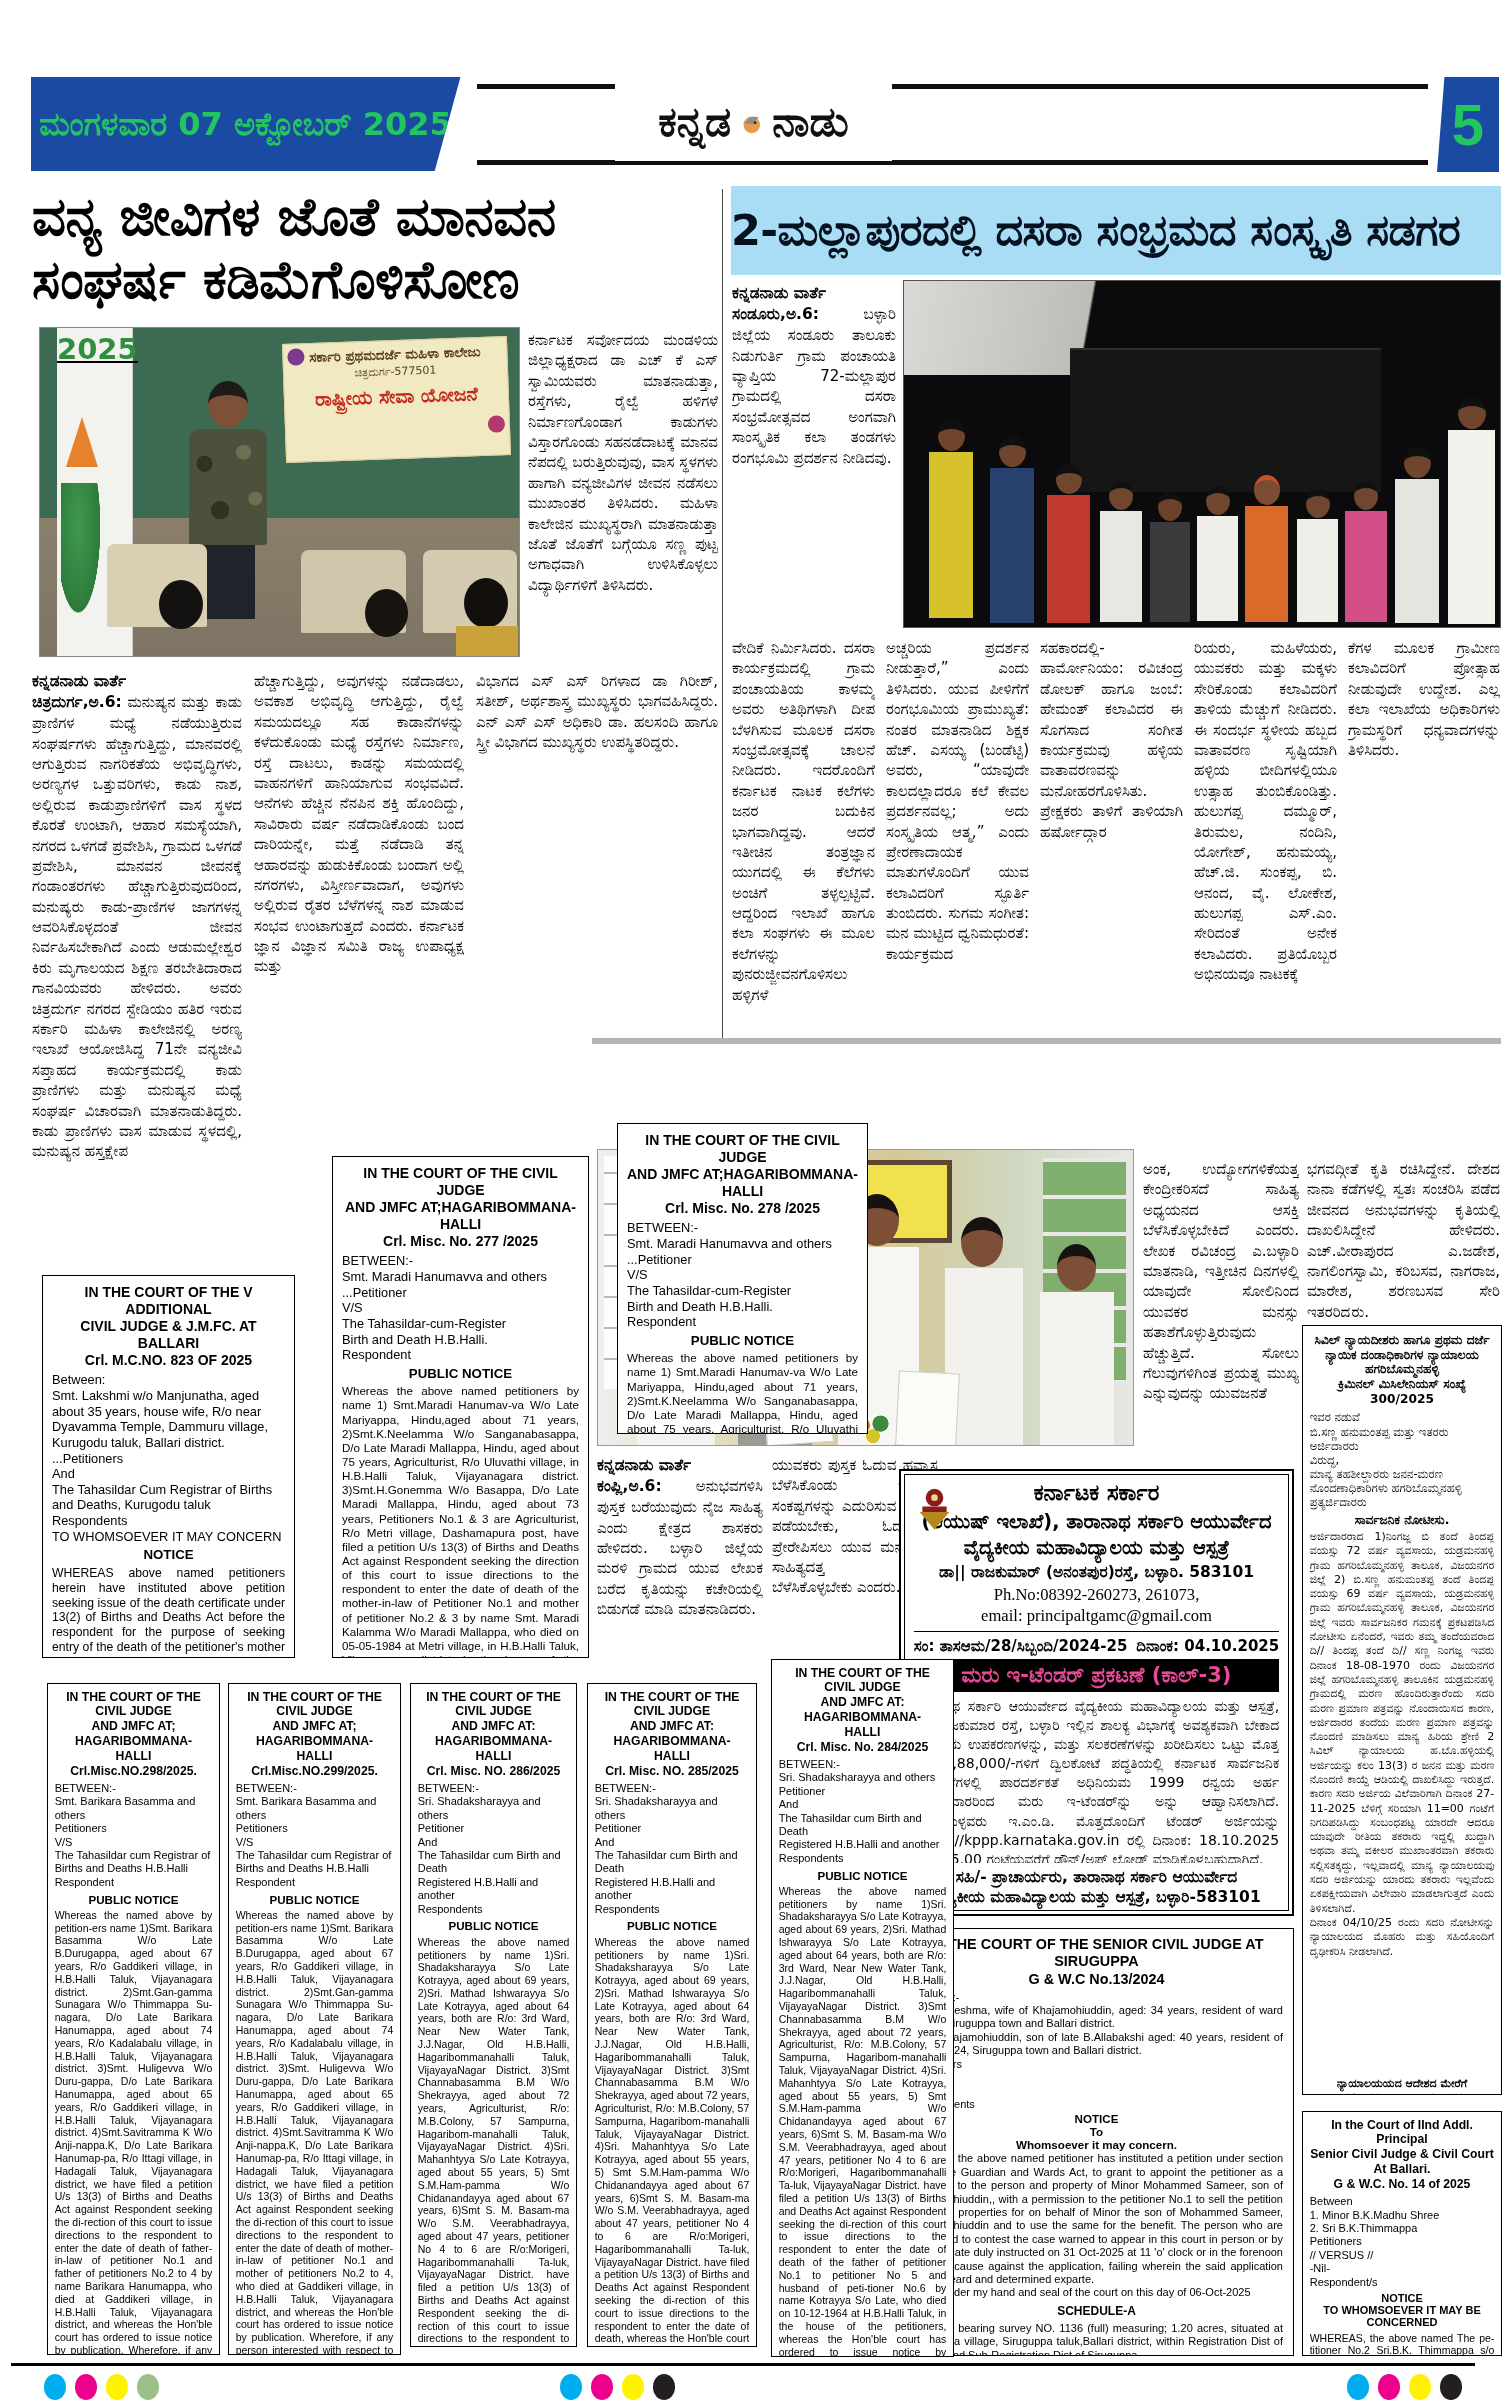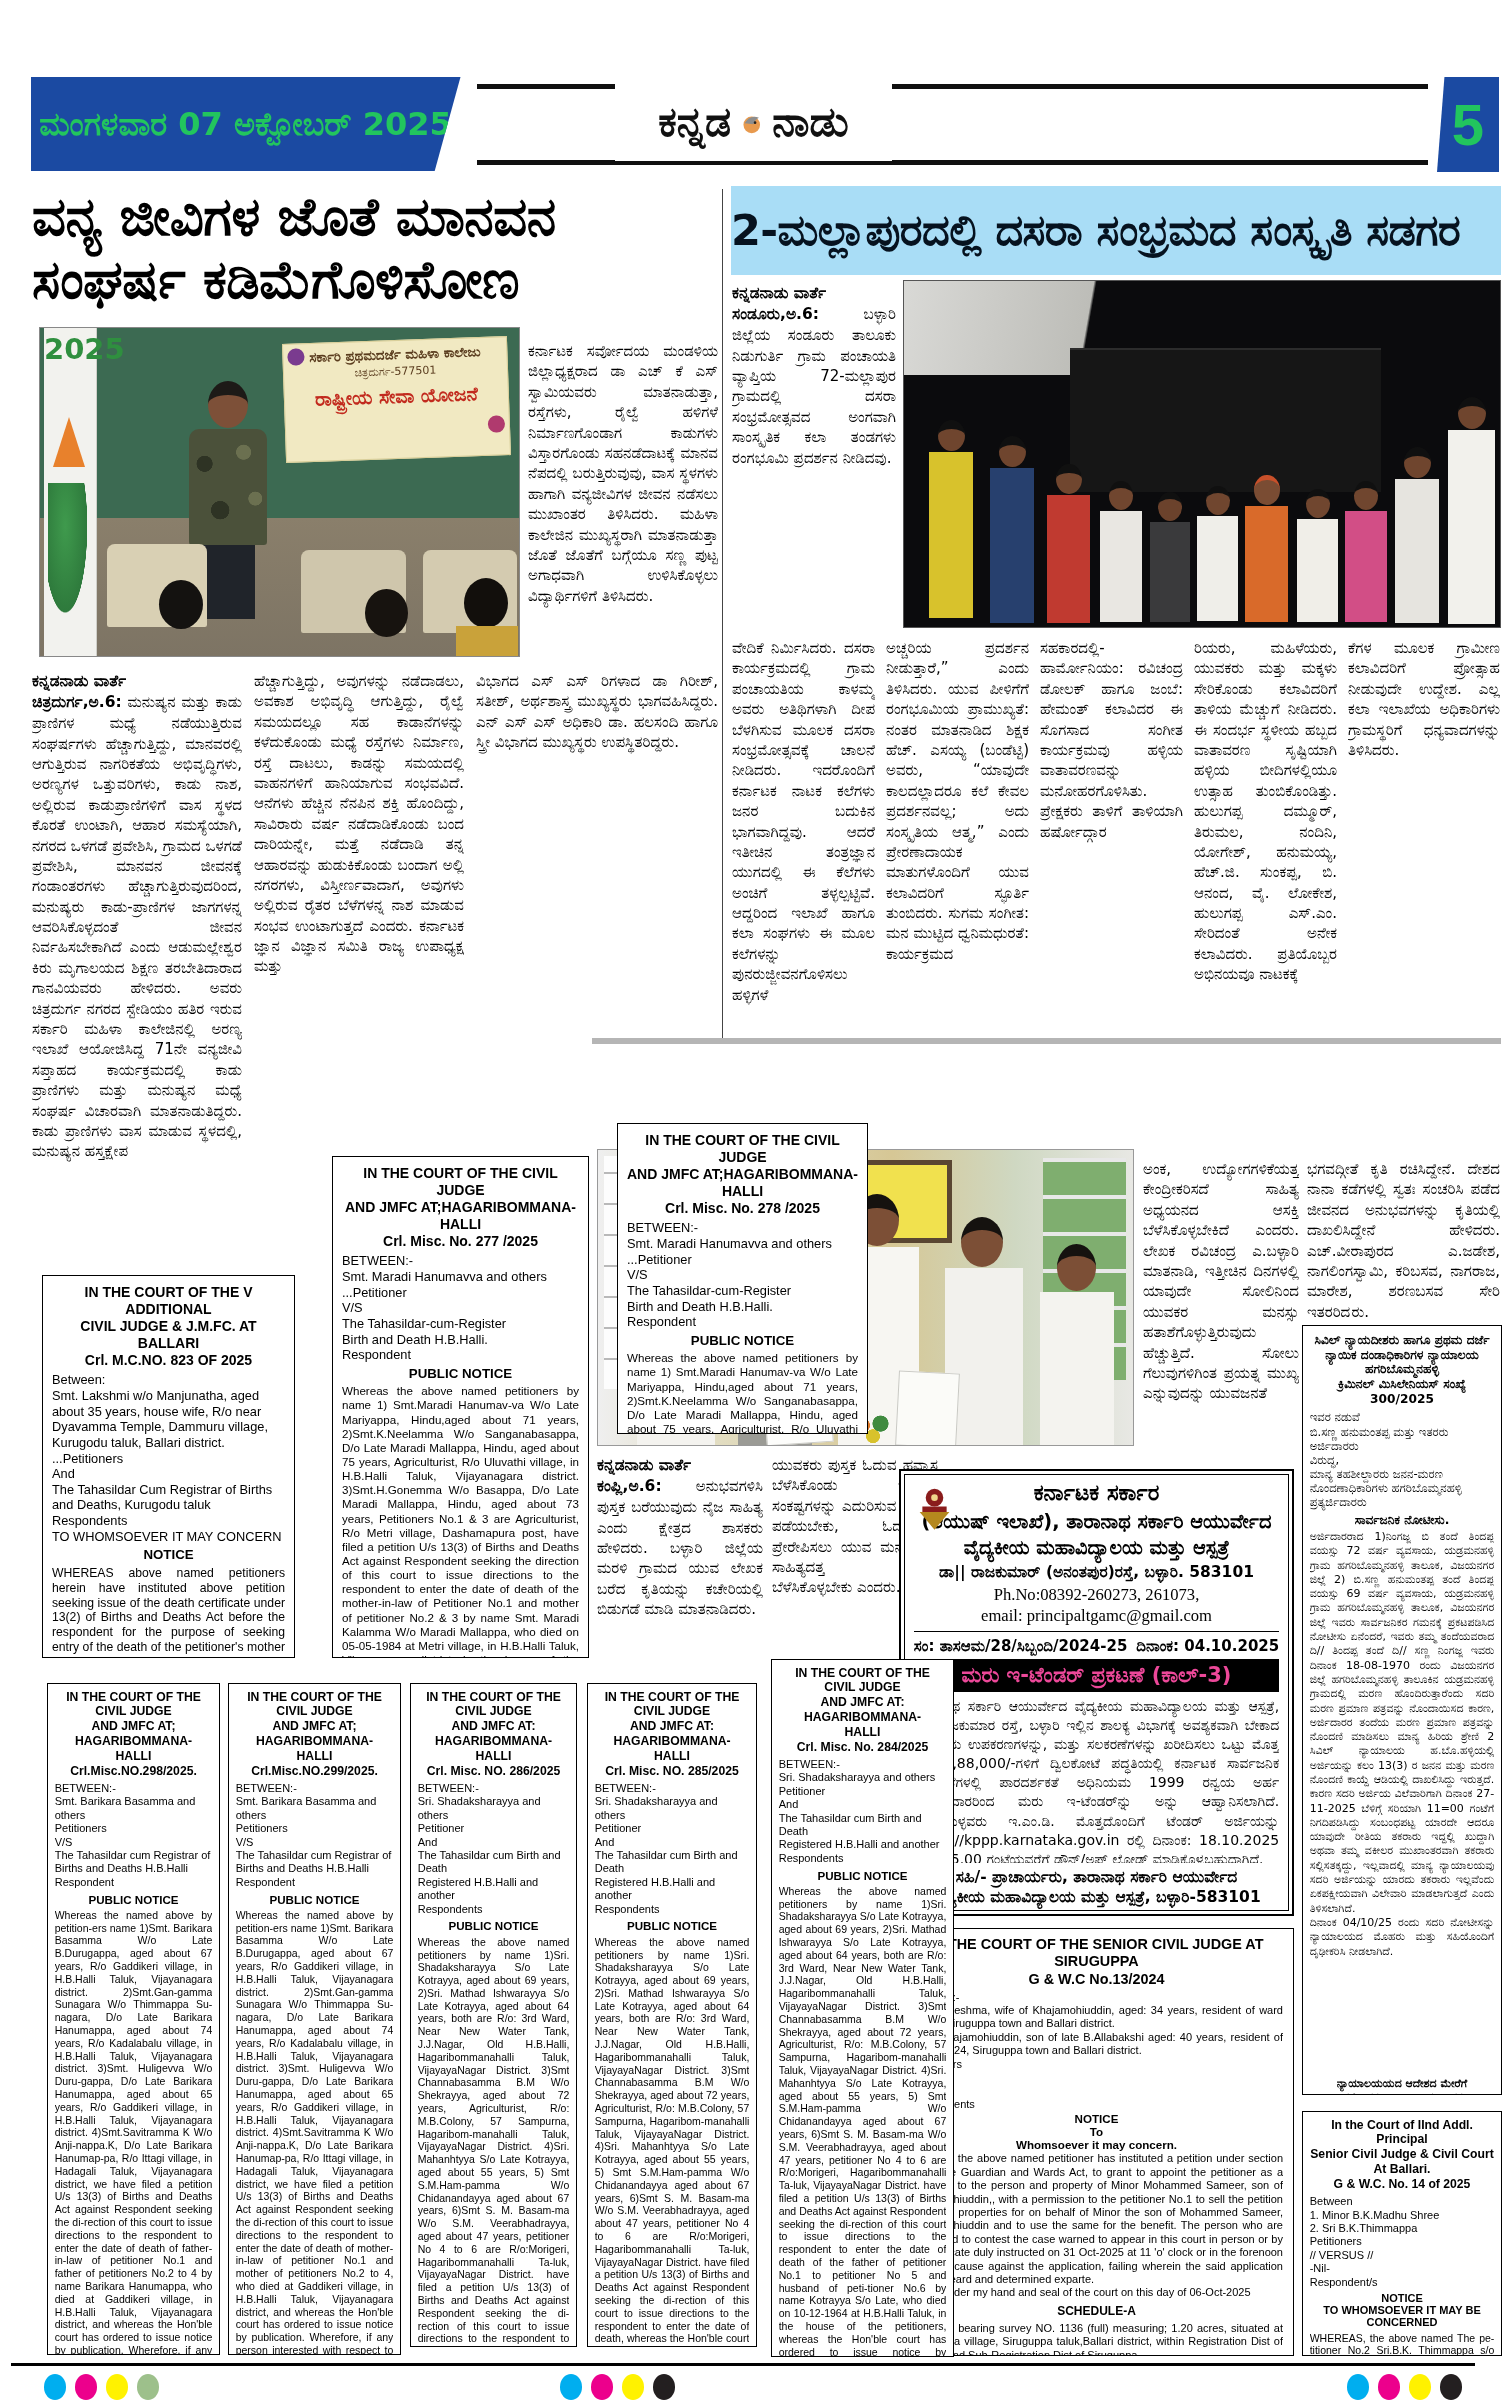--- a/index.html
+++ b/index.html
@@ -49,21 +49,21 @@
   <div class="abs blue-box" style="left:1437px; top:77px; width:62px; height:95px; clip-path:polygon(12% 0,100% 0,100% 100%,0 100%); display:flex; align-items:center; justify-content:center; font-size:58px; font-weight:bold;">
     <span>5</span>
   </div>
 
   <div class="abs hl kn" style="left:32px; top:186px; width:686px; height:134px; font-size:53px; line-height:1.18;">
     <div>ವನ್ಯ ಜೀವಿಗಳ ಜೊತೆ ಮಾನವನ</div>
     <div>ಸಂಘರ್ಷ ಕಡಿಮೆಗೊಳಿಸೋಣ</div>
   </div>
 
   <div class="photo" style="left:39px; top:327px; width:481px; height:330px; background:linear-gradient(180deg,#3c6a52 0%,#3c6a52 58%,#8a7f6b 58%,#7d7464 100%); border:0.6px solid #888;">
-    <div class="abs" style="left:4px; top:0; width:53px; height:100%; background:#f2f2ee; border-right:1.1px solid #cfcfc9;">
+    <div class="abs" style="left:17px; top:0; width:76px; height:100%; background:#f2f2ee; border-right:1.1px solid #cfcfc9;text-decoration:underline;">
       <div class="kn" style="color:#2f8f3f; font-weight:900; font-size:29px; text-align:center; margin-top:4.4px;">2025</div>
       <div class="abs" style="left:9px; top:89px; width:0; height:0; border-left:16.6px solid transparent; border-right:16.6px solid transparent; border-bottom:50px solid #e8812c;"></div>
       <div class="abs" style="left:4.4px; top:155px; width:43px; height:144px; background:radial-gradient(ellipse at 40% 30%, #3f9a4d 0%, #2e7a3c 60%, transparent 61%);"></div>
     </div>
     <div class="abs kn" style="left:244px; top:12.2px; width:225px; height:119px; background:#f1e9c2; border:1.1px solid #d9cf9a; transform:rotate(-2deg); padding:5.5px 6.7px; text-align:center;">
       <div style="font-size:13.3px; color:#5a3c1e; font-weight:bold;">ಸರ್ಕಾರಿ ಪ್ರಥಮದರ್ಜೆ ಮಹಿಳಾ ಕಾಲೇಜು</div>
       <div style="font-size:11px; color:#5a3c1e; margin-top:2.2px;">ಚಿತ್ರದುರ್ಗ-577501</div>
       <div style="font-size:19px; color:#c22a1e; font-weight:900; margin-top:7.8px;">ರಾಷ್ಟ್ರೀಯ ಸೇವಾ ಯೋಜನೆ</div>
       <div class="abs" style="left:4.4px; top:4.4px; width:16.6px; height:16.6px; border-radius:50%; background:#7a3b8f;"></div>
       <div class="abs" style="right:4.4px; bottom:22px; width:16.6px; height:16.6px; border-radius:50%; background:#b03a6e;"></div>
@@ -81,21 +81,21 @@
       </div>
     <div class="abs" style="left:311px; top:261px; width:72px; height:69px;">
         <div class="head-sil" style="left:14px; top:0; width:43px; height:48px; background:#17130f;"></div>
       </div>
     <div class="abs" style="left:410px; top:250px; width:72px; height:80px;">
         <div class="head-sil" style="left:14px; top:0; width:44px; height:50px; background:#120f0c;"></div>
         <div class="abs" style="left:5.5px; top:48px; width:62px; height:33px; background:#c9a23a;"></div>
       </div>
   </div>
 
-  <div class="abs kn kn-body" style="left:528px; top:341px; width:190px; height:328px;">
+  <div class="abs kn kn-body" style="left:528px; top:330px; width:190px; height:328px;">
     <span>ಕರ್ನಾಟಕ ಸರ್ವೋದಯ ಮಂಡಳಿಯ ಜಿಲ್ಲಾಧ್ಯಕ್ಷರಾದ ಡಾ ಎಚ್ ಕೆ ಎಸ್ ಸ್ವಾಮಿಯವರು ಮಾತನಾಡುತ್ತಾ, ರಸ್ತೆಗಳು, ರೈಲ್ವೆ ಹಳಿಗಳೆ ನಿರ್ಮಾಣಗೊಂಡಾಗ ಕಾಡುಗಳು ವಿಸ್ತಾರಗೊಂಡು ಸಹನಡೆದಾಟಕ್ಕೆ ಮಾನವ ನೆಪದಲ್ಲಿ ಬರುತ್ತಿರುವುವು, ವಾಸ ಸ್ಥಳಗಳು ಹಾಗಾಗಿ ವನ್ಯಜೀವಿಗಳ ಜೀವನ ನಡೆಸಲು ಮುಖಾಂತರ ತಿಳಿಸಿದರು. ಮಹಿಳಾ ಕಾಲೇಜಿನ ಮುಖ್ಯಸ್ಥರಾಗಿ ಮಾತನಾಡುತ್ತಾ ಜೊತೆ ಜೊತೆಗೆ ಬಗ್ಗೆಯೂ ಸಣ್ಣ ಪುಟ್ಟ ಅಗಾಧವಾಗಿ ಉಳಿಸಿಕೊಳ್ಳಲು ವಿದ್ಯಾರ್ಥಿಗಳಿಗೆ ತಿಳಿಸಿದರು.</span>
   </div>
 
   <div class="abs kn kn-body" style="left:32px; top:671px; width:210px; height:593px;">
     <div class="byline">ಕನ್ನಡನಾಡು ವಾರ್ತೆ</div>
     <span class="byline">ಚಿತ್ರದುರ್ಗ,ಅ.6:</span>
     <span>ಮನುಷ್ಯನ ಮತ್ತು ಕಾಡು ಪ್ರಾಣಿಗಳ ಮಧ್ಯೆ ನಡೆಯುತ್ತಿರುವ ಸಂಘರ್ಷಗಳು ಹೆಚ್ಚಾಗುತ್ತಿದ್ದು, ಮಾನವರಲ್ಲಿ ಆಗುತ್ತಿರುವ ನಾಗರಿಕತೆಯ ಅಭಿವೃದ್ಧಿಗಳು, ಅರಣ್ಯಗಳ ಒತ್ತುವರಿಗಳು, ಕಾಡು ನಾಶ, ಅಲ್ಲಿರುವ ಕಾಡುಪ್ರಾಣಿಗಳಿಗೆ ವಾಸ ಸ್ಥಳದ ಕೊರತೆ ಉಂಟಾಗಿ, ಆಹಾರ ಸಮಸ್ಯೆಯಾಗಿ, ನಗರದ ಒಳಗಡೆ ಪ್ರವೇಶಿಸಿ, ಗ್ರಾಮದ ಒಳಗಡೆ ಪ್ರವೇಶಿಸಿ, ಮಾನವನ ಜೀವನಕ್ಕೆ ಗಂಡಾಂತರಗಳು ಹೆಚ್ಚಾಗುತ್ತಿರುವುದರಿಂದ, ಮನುಷ್ಯರು ಕಾಡು-ಪ್ರಾಣಿಗಳ ಜಾಗಗಳನ್ನ ಆವರಿಸಿಕೊಳ್ಳದಂತೆ ಜೀವನ ನಿರ್ವಹಿಸಬೇಕಾಗಿದೆ ಎಂದು ಆಡುಮಲ್ಲೇಶ್ವರ ಕಿರು ಮೃಗಾಲಯದ ಶಿಕ್ಷಣ ತರಬೇತಿದಾರಾದ ಗಾನವಿಯವರು ಹೇಳಿದರು. ಅವರು ಚಿತ್ರದುರ್ಗ ನಗರದ ಸ್ಟೇಡಿಯಂ ಹತಿರ ಇರುವ ಸರ್ಕಾರಿ ಮಹಿಳಾ ಕಾಲೇಜಿನಲ್ಲಿ ಅರಣ್ಯ ಇಲಾಖೆ ಆಯೋಜಿಸಿದ್ದ 71ನೇ ವನ್ಯಜೀವಿ ಸಪ್ತಾಹದ ಕಾರ್ಯಕ್ರಮದಲ್ಲಿ ಕಾಡು ಪ್ರಾಣಿಗಳು ಮತ್ತು ಮನುಷ್ಯನ ಮಧ್ಯೆ ಸಂಘರ್ಷ ವಿಚಾರವಾಗಿ ಮಾತನಾಡುತಿದ್ದರು. ಕಾಡು ಪ್ರಾಣಿಗಳು ವಾಸ ಮಾಡುವ ಸ್ಥಳದಲ್ಲಿ, ಮನುಷ್ಯನ ಹಸ್ತಕ್ಷೇಪ</span>
   </div>
   <div class="abs kn kn-body" style="left:254px; top:671px; width:210px; height:471px;">
     <span>ಹೆಚ್ಚಾಗುತ್ತಿದ್ದು, ಅವುಗಳನ್ನು ನಡೆದಾಡಲು, ಅವಕಾಶ ಅಭಿವೃದ್ಧಿ ಆಗುತ್ತಿದ್ದು, ರೈಲ್ವೆ ಸಮಯದಲ್ಲೂ ಸಹ ಕಾಡಾನೆಗಳನ್ನು ಕಳೆದುಕೊಂಡು ಮಧ್ಯೆ ರಸ್ತೆಗಳು ನಿರ್ಮಾಣ, ರಸ್ತೆ ದಾಟಲು, ಕಾಡನ್ನು ಸಮಯದಲ್ಲಿ ವಾಹನಗಳಿಗೆ ಹಾನಿಯಾಗುವ ಸಂಭವವಿದೆ. ಆನೆಗಳು ಹೆಚ್ಚಿನ ನೆನಪಿನ ಶಕ್ತಿ ಹೊಂದಿದ್ದು, ಸಾವಿರಾರು ವರ್ಷ ನಡೆದಾಡಿಕೊಂಡು ಬಂದ ದಾರಿಯನ್ನೇ, ಮತ್ತೆ ನಡೆದಾಡಿ ತನ್ನ ಆಹಾರವನ್ನು ಹುಡುಕಿಕೊಂಡು ಬಂದಾಗ ಅಲ್ಲಿ ನಗರಗಳು, ವಿಸ್ತೀರ್ಣವಾದಾಗ, ಅವುಗಳು ಅಲ್ಲಿರುವ ರೈತರ ಬೆಳೆಗಳನ್ನ ನಾಶ ಮಾಡುವ ಸಂಭವ ಉಂಟಾಗುತ್ತದೆ ಎಂದರು. ಕರ್ನಾಟಕ ಜ್ಞಾನ ವಿಜ್ಞಾನ ಸಮಿತಿ ರಾಜ್ಯ ಉಪಾಧ್ಯಕ್ಷ ಮತ್ತು</span>

